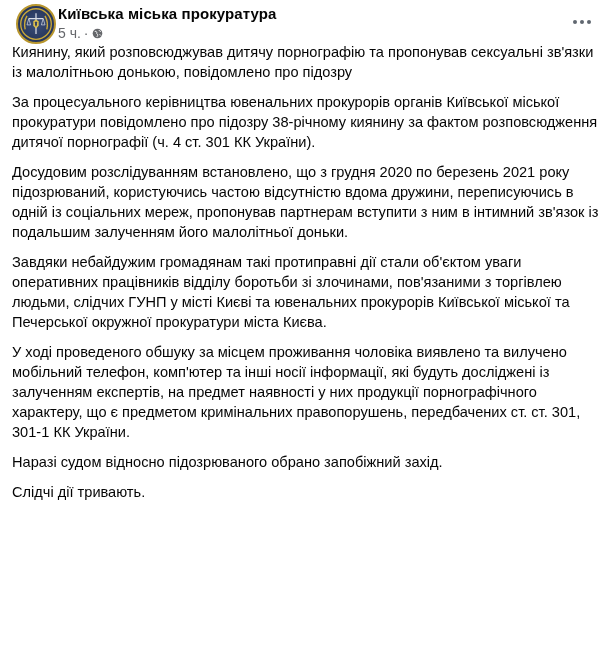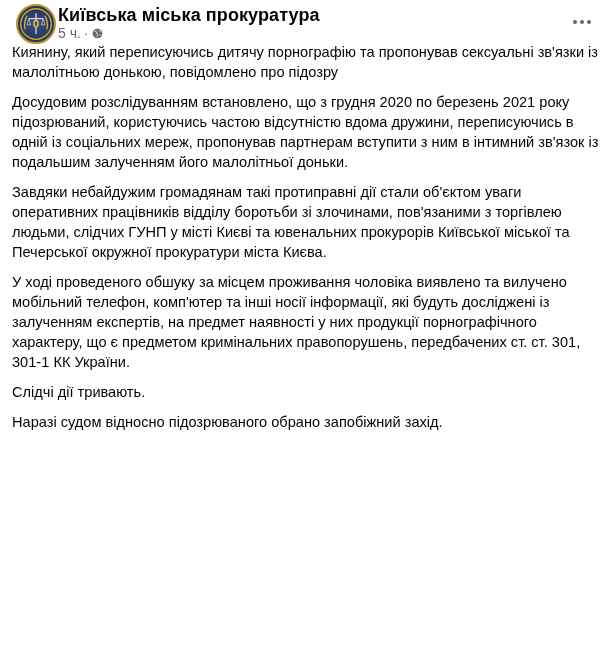--- a/index.html
+++ b/index.html
@@ -3,21 +3,21 @@
   <meta charset="utf-8">
   <style>
     * { box-sizing: border-box; margin: 0; padding: 0; }
     html, body { width: 610px; height: 671px; background: #ffffff; overflow: hidden; }
     body { font-family: "Liberation Sans", sans-serif; color: #050505; position: relative; }
     .header { position: absolute; left: 0; top: 0; width: 610px; height: 44px; }
     .avatar { position: absolute; left: 16px; top: 4px; width: 40px; height: 40px; border-radius: 50%;
       background: radial-gradient(circle at 50% 50%, #3b4f7a 0%, #2a3a60 55%, #1f2d4d 100%);
       border: 2px solid #b8962e; overflow: hidden; }
     .avatar svg { width: 100%; height: 100%; display: block; }
-    .page-name { position: absolute; left: 58px; top: 5px; font-size: 18px; font-weight: 600; color: #050505; letter-spacing: 0.1px; }
+    .page-name { position: absolute; left: 58px; top: 5px; font-size: 15px; font-weight: 600; color: #050505; letter-spacing: 0.1px; }
     .meta { position: absolute; left: 58px; top: 25px; font-size: 14px; color: #65676b; display: flex; align-items: center; gap: 3px; }
     .globe { width: 11px; height: 11px; display: inline-block; }
     .more-btn { position: absolute; left: 568px; top: 12px; width: 28px; height: 20px; display: flex; align-items: center; justify-content: center; gap: 3px; cursor: pointer; }
     .more-btn span { width: 4px; height: 4px; border-radius: 50%; background: #606770; display: block; }
     .post-body { position: absolute; left: 12px; top: 42px; width: 590px; font-size: 14.6px; line-height: 20px; color: #050505; }
     .post-body p { margin-bottom: 10px; }
   </style>
 </head>
 <body>
 
@@ -45,20 +45,21 @@
     </svg>
   </div>
   <div class="more-btn">
     <span></span>
     <span></span>
     <span></span>
   </div>
 </div>
 
 <div class="post-body">
-  <p>Киянину, який переписуючись дитячу порнографію та пропонував сексуальні зв'язки із малолітньою донькою, повідомлено про підозру</p>
+  <p>Киянину, який розповсюджував дитячу порнографію та пропонував сексуальні зв'язки із малолітньою донькою, повідомлено про підозру</p>
+  <p>За процесуального керівництва ювенальних прокурорів органів Київської міської прокуратури повідомлено про підозру 38-річному киянину за фактом розповсюдження дитячої порнографії (ч. 4 ст. 301 КК України).</p>
   <p>Досудовим розслідуванням встановлено, що з грудня 2020 по березень 2021 року підозрюваний, користуючись частою відсутністю вдома дружини, переписуючись в одній із соціальних мереж, пропонував партнерам вступити з ним в інтимний зв'язок із подальшим залученням його малолітньої доньки.</p>
   <p>Завдяки небайдужим громадянам такі протиправні дії стали об'єктом уваги оперативних працівників відділу боротьби зі злочинами, пов'язаними з торгівлею людьми, слідчих ГУНП у місті Києві та ювенальних прокурорів Київської міської та Печерської окружної прокуратури міста Києва.</p>
   <p>У ході проведеного обшуку за місцем проживання чоловіка виявлено та вилучено мобільний телефон, комп'ютер та інші носії інформації, які будуть досліджені із залученням експертів, на предмет наявності у них продукції порнографічного характеру, що є предметом кримінальних правопорушень, передбачених ст. ст. 301, 301-1 КК України.</p>
+  <p>Наразі судом відносно підозрюваного обрано запобіжний захід.</p>
   <p>Слідчі дії тривають.</p>
-  <p>Наразі судом відносно підозрюваного обрано запобіжний захід.</p>
 
 </div>
 
 </body></html>

